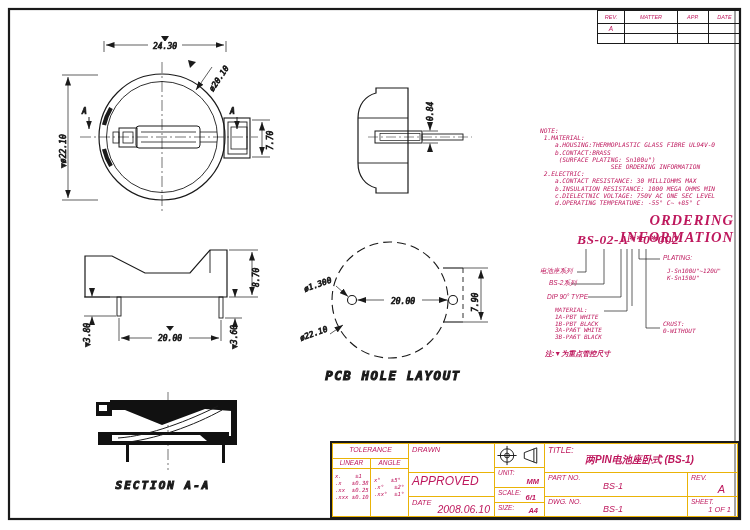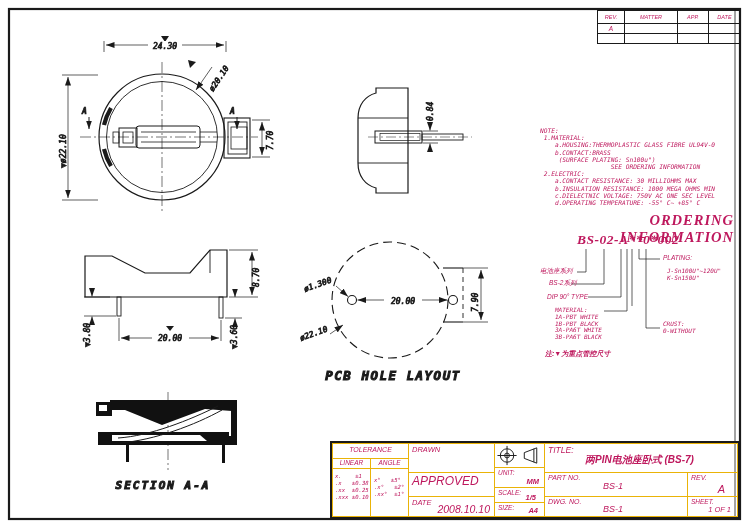--- a/index.html
+++ b/index.html
@@ -277,51 +277,51 @@
     </div>
 
     <div class="cell" style="left:76px;top:0;width:87px;height:30px">
       <div class="lab" style="font-size:7.5px">DRAWN</div>
     </div>
     <div class="cell" style="left:76px;top:29px;width:87px;height:25px">
       <div class="lab" style="font-size:12px">APPROVED</div>
     </div>
     <div class="cell" style="left:76px;top:53px;width:87px;height:21px">
       <div class="lab" style="font-size:7.5px">DATE</div>
-      <div class="val" style="right:4px;bottom:1px;font-size:10.5px">2008.10.10</div>
+      <div class="val" style="right:4px;bottom:1px;font-size:10.5px">2008.06.10</div>
     </div>
 
     <div class="cell" style="left:162px;top:0;width:51px;height:25px">
       <svg width="49" height="23" viewBox="0 0 50 24">
         <g stroke="#1a1a1a" fill="none" stroke-width="1">
           <circle cx="12" cy="12" r="7"></circle>
           <circle cx="12" cy="12" r="2.5"></circle>
           <line x1="2" y1="12" x2="22" y2="12"></line>
           <line x1="12" y1="2" x2="12" y2="22"></line>
           <polygon points="30,9 43,4 43,20 30,15"></polygon>
           <line x1="40" y1="5" x2="40" y2="19"></line>
         </g>
       </svg>
     </div>
     <div class="cell" style="left:162px;top:24px;width:51px;height:21px">
       <div class="lab" style="font-size:6.5px">UNIT:</div>
       <div class="val" style="right:5px;bottom:1px;font-size:7.5px;font-weight:bold">MM</div>
     </div>
     <div class="cell" style="left:162px;top:44px;width:51px;height:16px">
       <div class="lab" style="font-size:6.5px">SCALE:</div>
-      <div class="val" style="right:8px;bottom:0;font-size:7.5px;font-weight:bold">1/5</div>
+      <div class="val" style="right:8px;bottom:0;font-size:7.5px;font-weight:bold">6/1</div>
     </div>
     <div class="cell" style="left:162px;top:59px;width:51px;height:15px">
       <div class="lab" style="font-size:6.5px">SIZE:</div>
       <div class="val" style="right:6px;bottom:1px;font-size:7.5px;font-weight:bold">A4</div>
     </div>
 
     <div class="cell" style="left:212px;top:0;width:194px;height:30px">
       <div class="lab8">TITLE:</div>
-      <div class="val" style="left:40px;top:9px;font-size:10px;font-weight:bold">两PIN电池座卧式 (BS-7)</div>
+      <div class="val" style="left:40px;top:9px;font-size:10px;font-weight:bold">两PIN电池座卧式 (BS-1)</div>
     </div>
     <div class="cell" style="left:212px;top:29px;width:144px;height:25px">
       <div class="lab">PART NO.</div>
       <div class="val" style="left:58px;top:8px;font-size:9px">BS-1</div>
     </div>
     <div class="cell" style="left:355px;top:29px;width:51px;height:25px">
       <div class="lab">REV.</div>
       <div class="val" style="right:12px;bottom:1px;font-size:11px">A</div>
     </div>
     <div class="cell" style="left:212px;top:53px;width:144px;height:21px">

